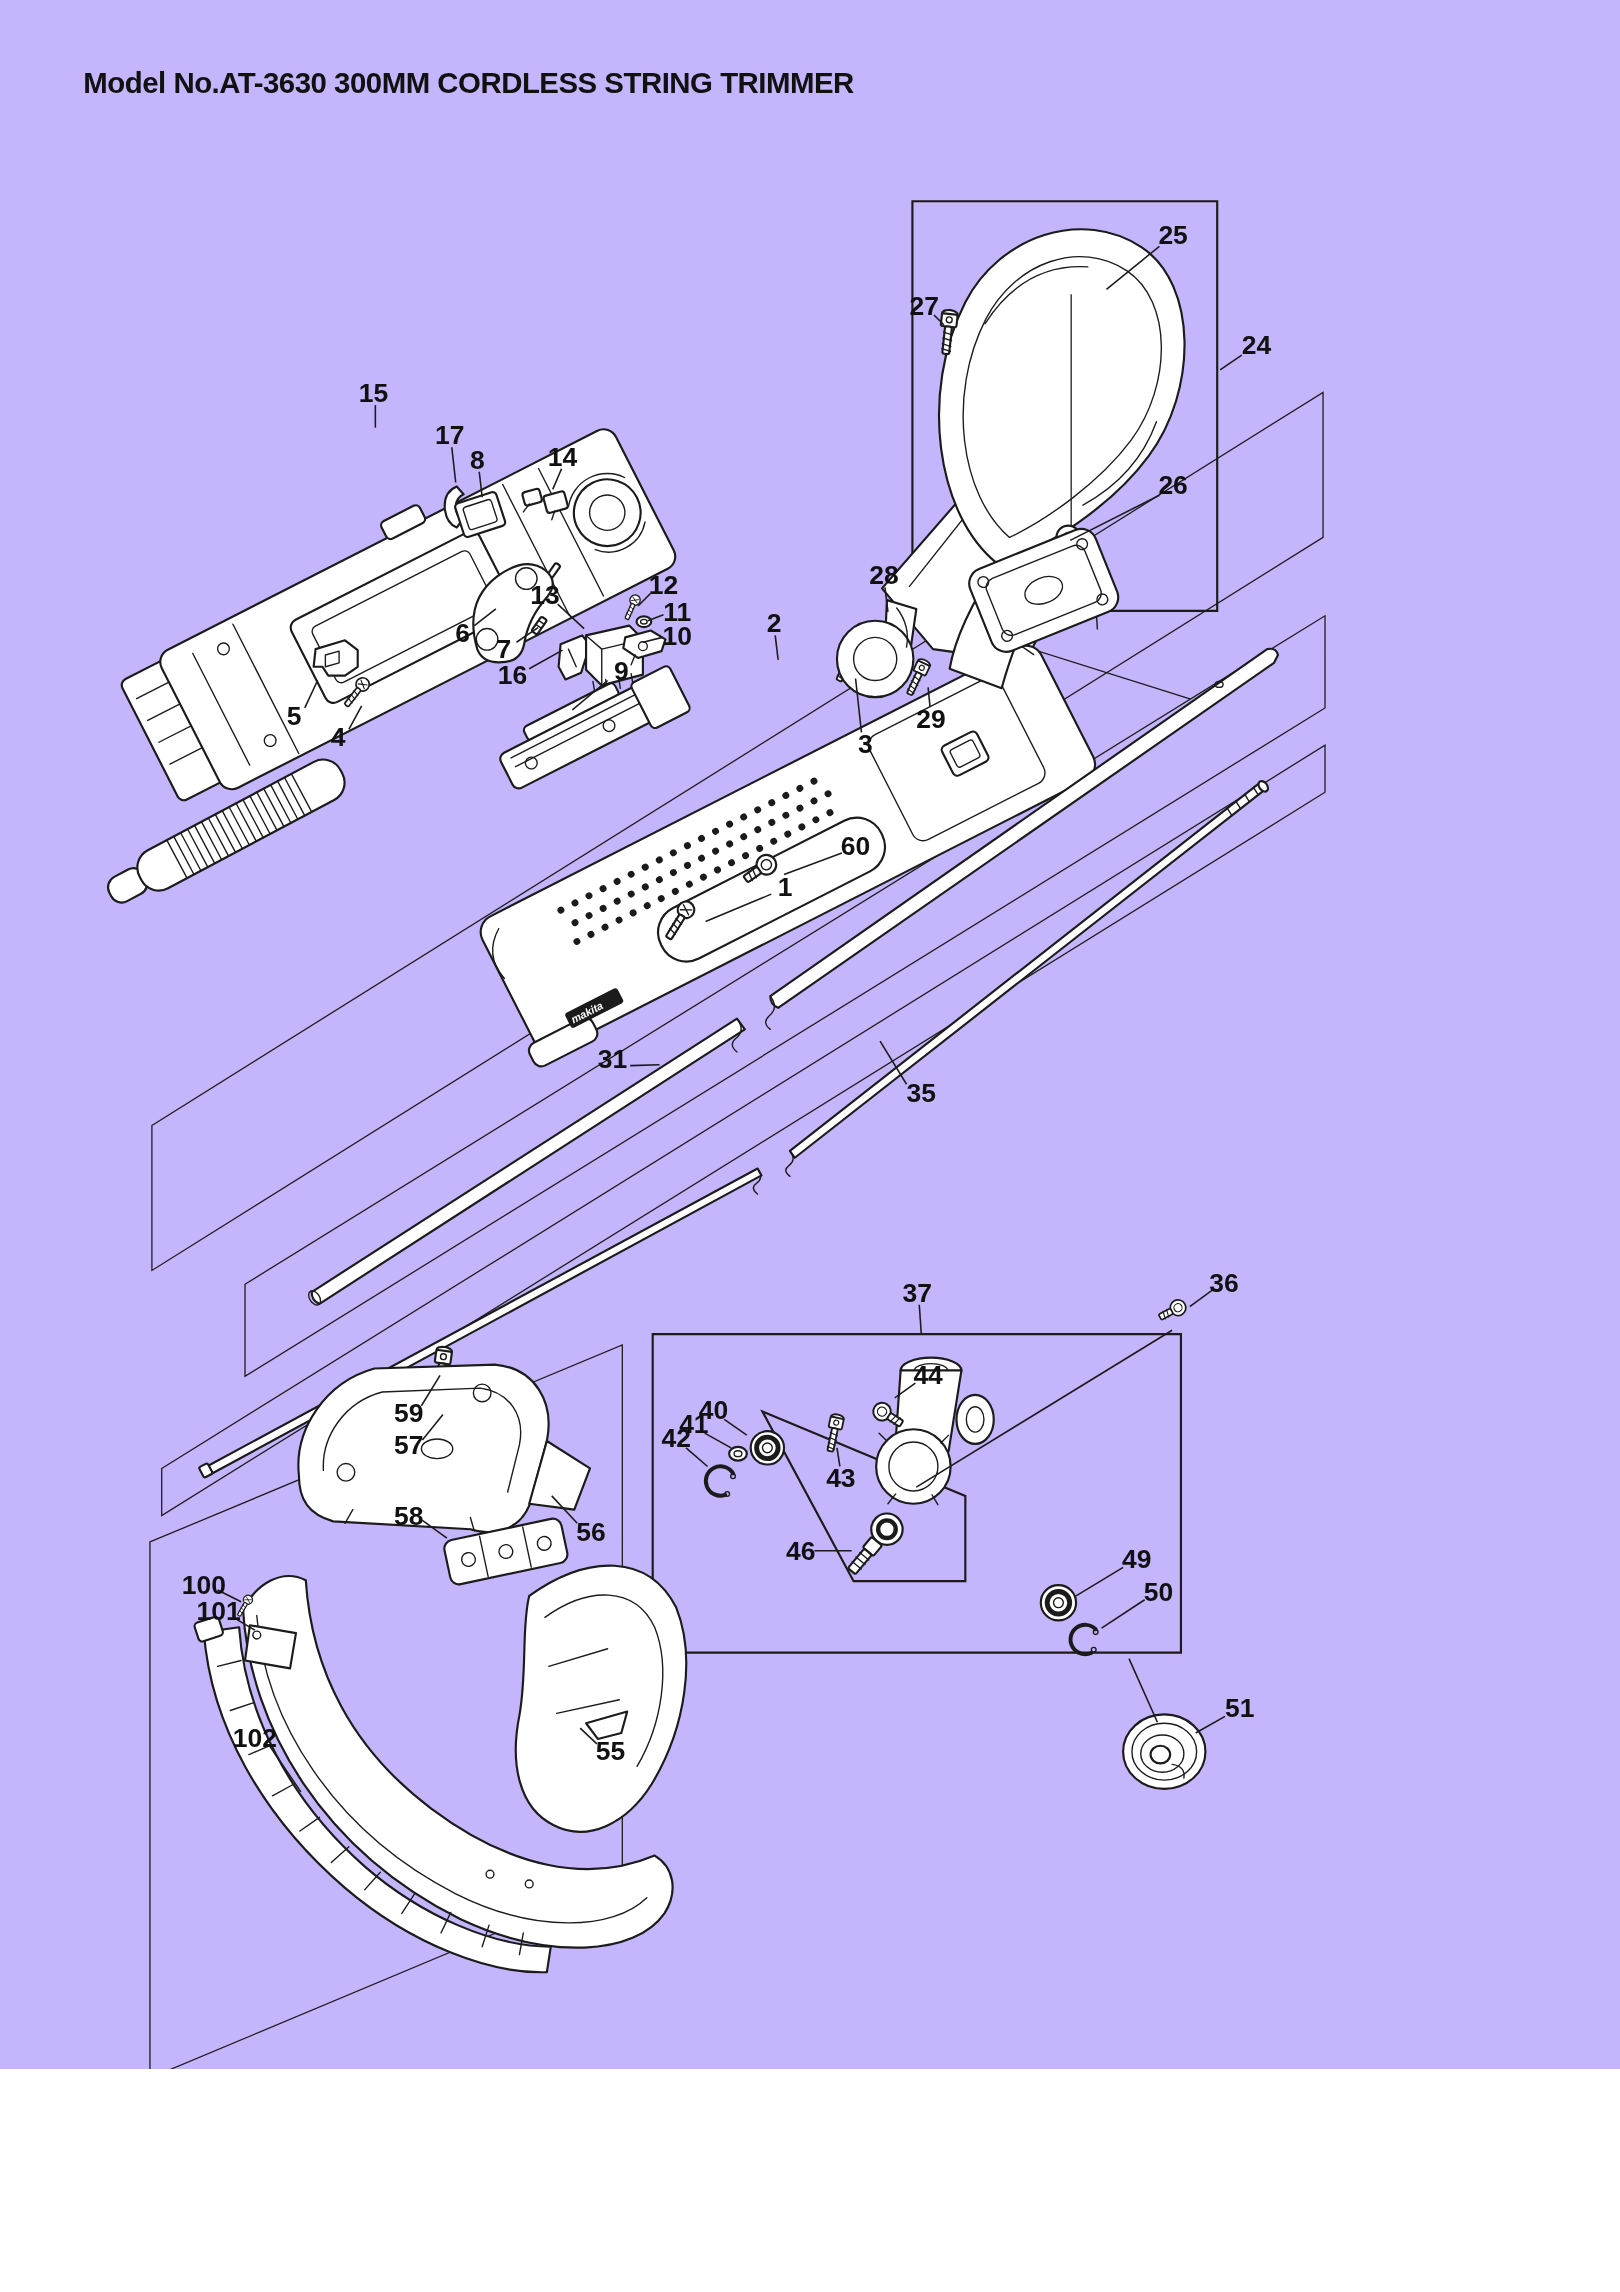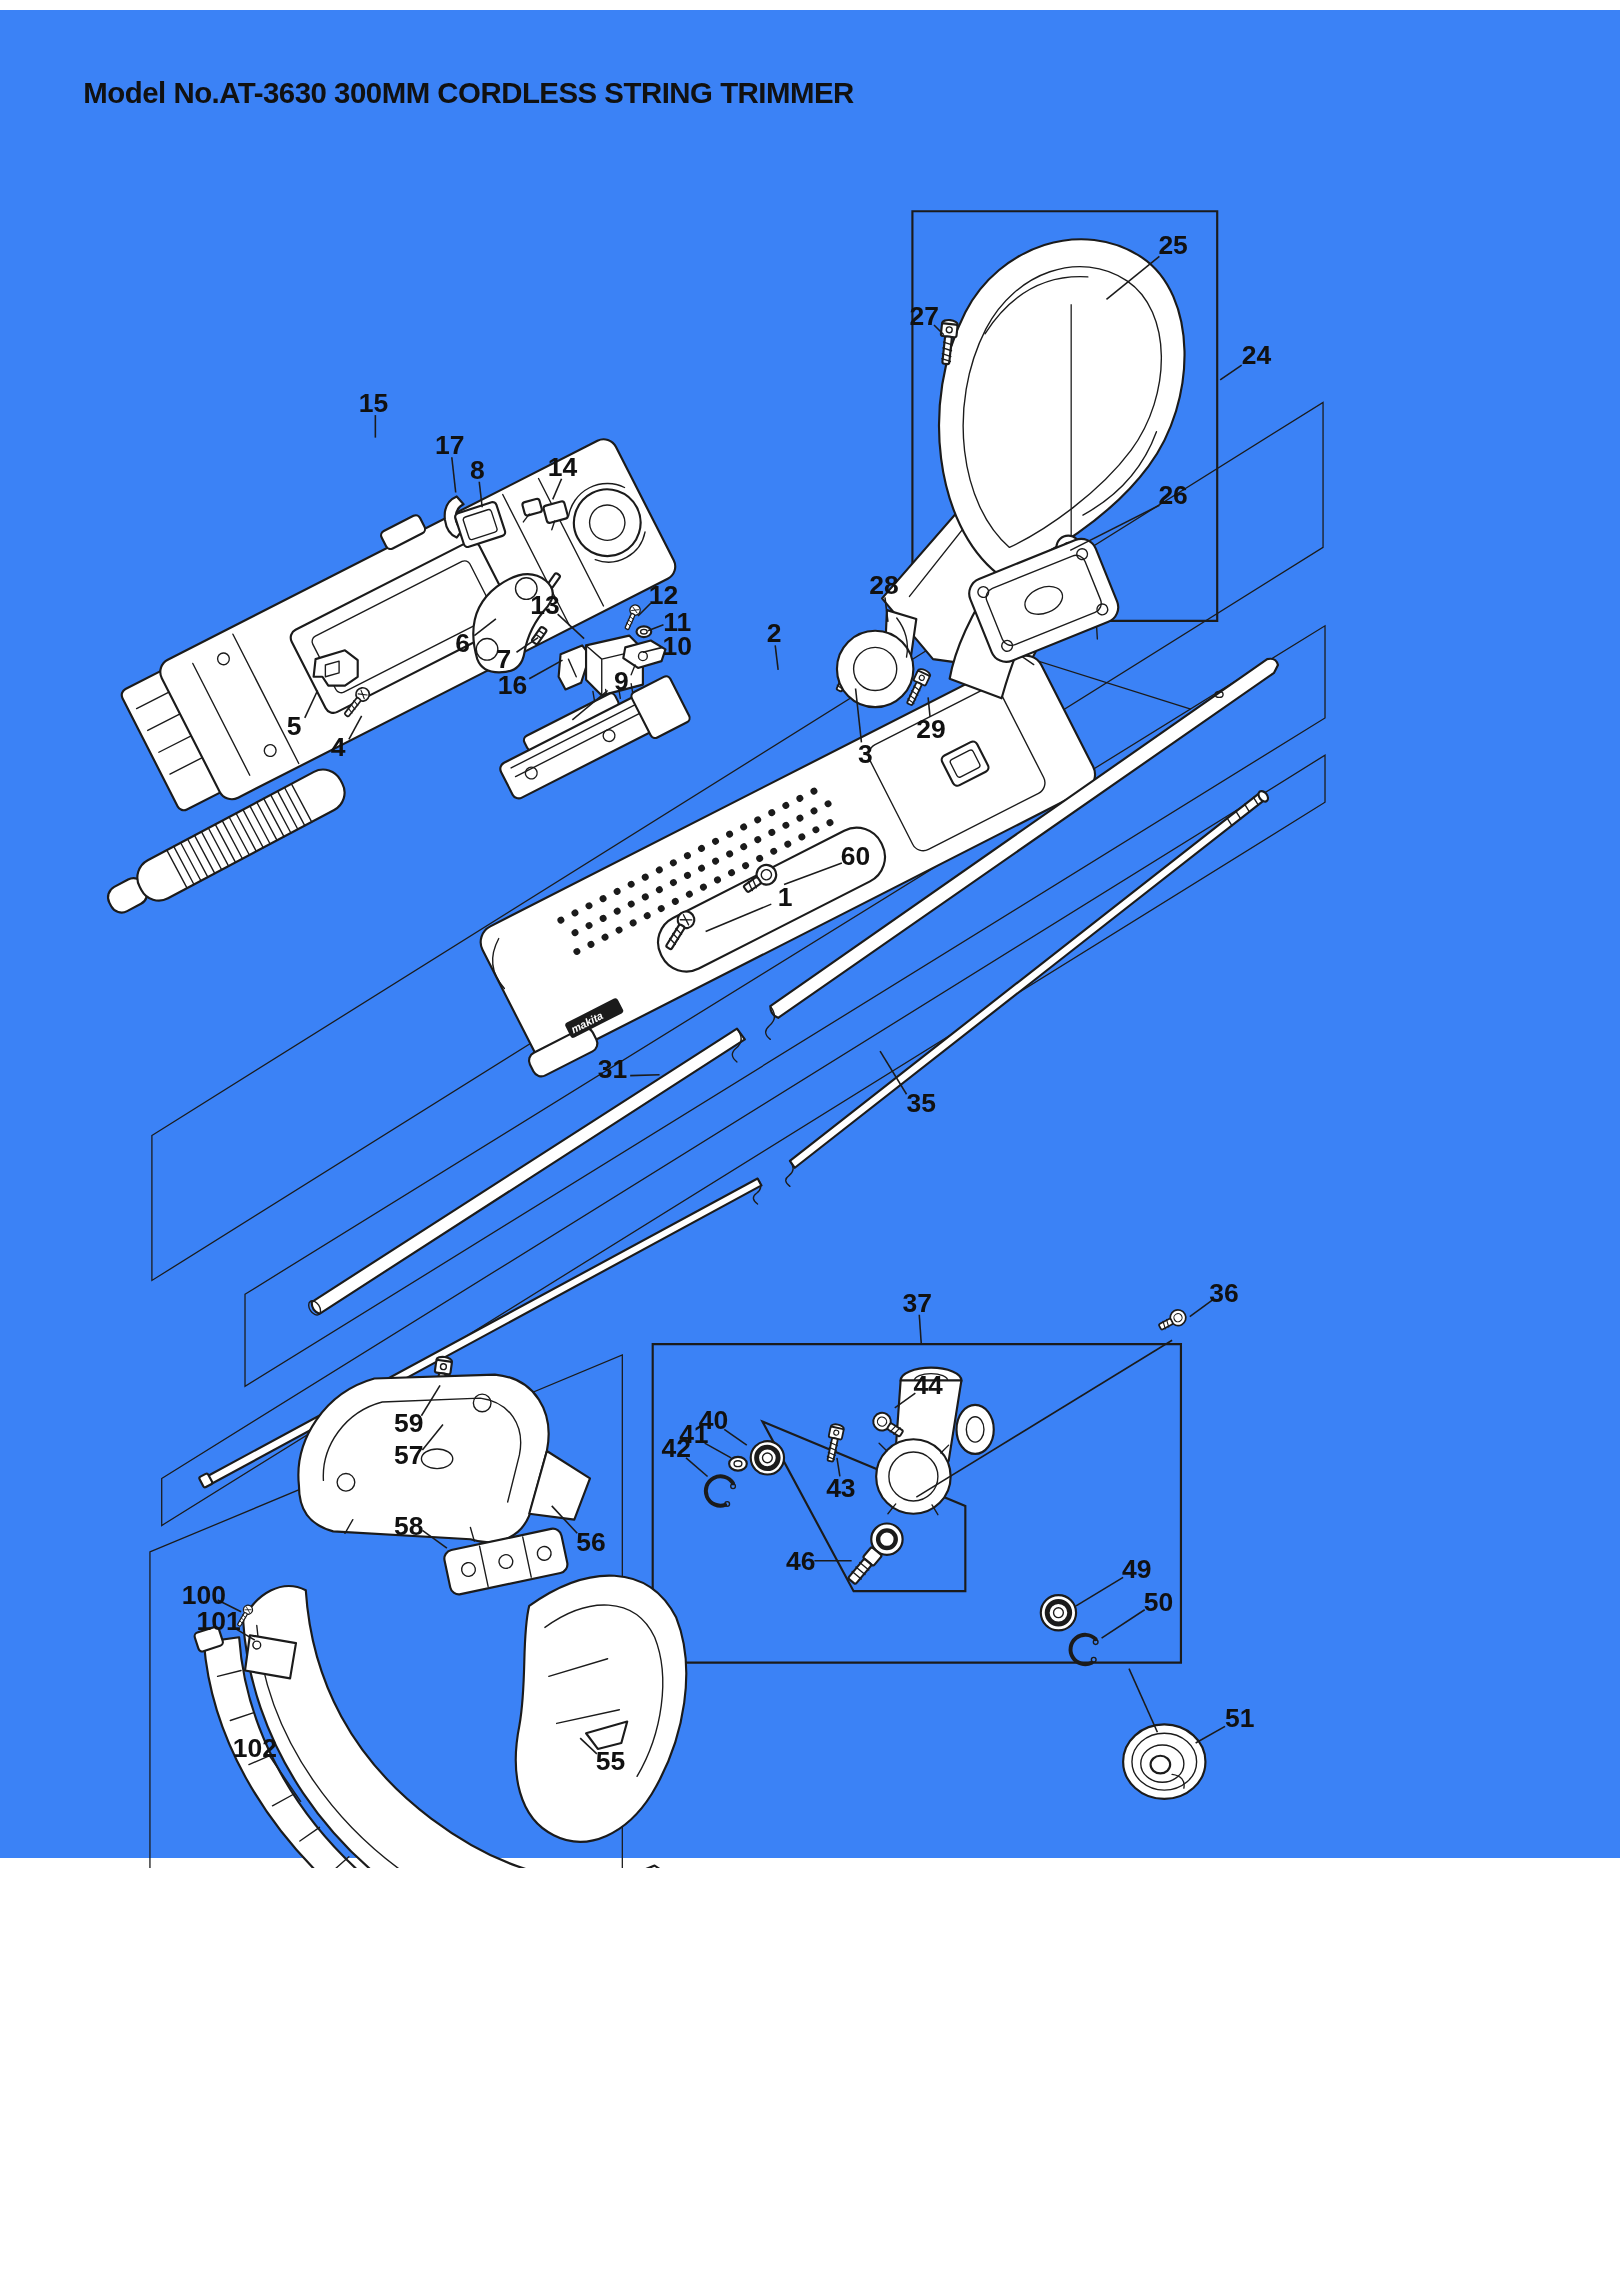--- a/index.html
+++ b/index.html
@@ -1,16 +1,16 @@
 <!DOCTYPE html>
 <html><head>
 <meta charset="utf-8">
 <style>
   html,body{margin:0;padding:0;background:#ffffff;}
-  .page{position:relative;width:1620px;height:1848px;background:#3b82f6;margin:10px auto;
+  .page{position:relative;width:1620px;height:2069px;background:#c4b5fd;margin:0 auto;
         font-family:"Liberation Sans",sans-serif;}
   svg{display:block}
   .part{fill:#ffffff;stroke:#1b1b1b;stroke-width:2.2;stroke-linejoin:round;stroke-linecap:round;}
   .detail{fill:none;stroke:#1b1b1b;stroke-width:1.4;stroke-linejoin:round;stroke-linecap:round;}
   .dark{fill:#1b1b1b;stroke:none;}
   .gbox{fill:none;stroke:#1b1b1b;stroke-width:2.2;}
   .pgram{fill:none;stroke:#1b1b1b;stroke-width:1.3;}
   .leader{stroke:#1b1b1b;stroke-width:1.6;fill:none;}
   .lbl{font-family:"Liberation Sans",sans-serif;font-size:27px;font-weight:700;fill:#111;text-anchor:middle;}
   .title{font-family:"Liberation Sans",sans-serif;font-size:30px;font-weight:600;fill:#111;letter-spacing:-0.5px;}

